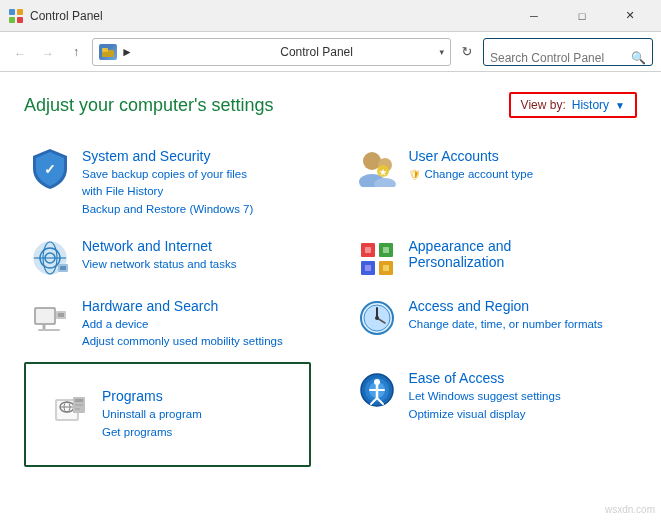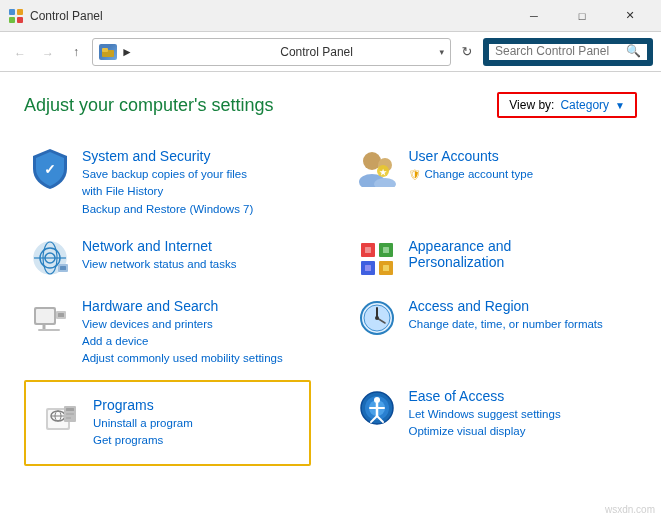--- a/index.html
+++ b/index.html
@@ -113,24 +113,24 @@
       justify-content: center;
       cursor: pointer;
       color: #555;
       border: none;
       background: transparent;
       font-size: 13px;
     }
     .search-box {
       width: 170px;
       height: 28px;
-      border: 6px solid #0c4a6e;
+      border: 1px solid #0c4a6e;
       border-radius: 3px;
       display: flex;
-      align-items: flex-start;
+      align-items: flex-end;
       padding: 0 6px;
       background: #fff;
       gap: 4px;
     }
     .search-input {
       border: none;
       outline: none;
       font-size: 12px;
       color: #999;
       flex: 1;
@@ -165,42 +165,42 @@
     .view-by-box {
       display: flex;
       align-items: center;
       gap: 6px;
       border: 2px solid #e00;
       padding: 4px 10px;
       border-radius: 2px;
       cursor: pointer;
       font-size: 12px;
     }
-    .view-by-label { color: #000000; }
+    .view-by-label { color: #7f1d1d; }
     .view-by-value { color: #0066cc; font-weight: 500; }
     .view-by-arrow { color: #0066cc; font-size: 10px; }
 
     
     .categories-grid {
       display: grid;
       grid-template-columns: 1fr 1fr;
       gap: 0;
       column-gap: 40px;
     }
     .category-item {
       display: flex;
       align-items: flex-start;
       padding: 10px 6px;
       gap: 12px;
       cursor: pointer;
     }
     .category-item.highlighted {
-      border: 2px solid #eab308;
+      border: 2px solid #14532d;
       border-radius: 2px;
-      padding: 15px;
+      padding: 24px;
       margin: 2px 0;
     }
     .category-icon {
       width: 40px;
       height: 40px;
       flex-shrink: 0;
       display: flex;
       align-items: center;
       justify-content: center;
     }
@@ -271,21 +271,21 @@
     <input class="search-input" type="text" placeholder="Search Control Panel" style="">
     <span class="search-icon-box">🔍</span>
   </div>
 </div>
 
 <div class="main-content">
   <div class="header-row">
     <h1 class="page-heading">Adjust your computer's settings</h1>
     <div class="view-by-box">
       <span class="view-by-label">View by:</span>
-      <span class="view-by-value">Category</span>
+      <span class="view-by-value">History</span>
       <span class="view-by-arrow">▼</span>
     </div>
   </div>
 
   <div class="categories-grid">
 
     <div class="category-item">
       <div class="category-icon">
         <svg width="38" height="42" viewBox="0 0 38 42">
           <path d="M19 2 L36 9 L36 22 C36 32 28 39 19 42 C10 39 2 32 2 22 L2 9 Z" fill="#2a6ab5"></path>
@@ -361,21 +361,20 @@
           <rect x="4" y="8" width="22" height="18" fill="#b0b0b0" rx="2"></rect>
           <rect x="6" y="10" width="18" height="14" fill="#f0f0f0" rx="1"></rect>
           <rect x="26" y="12" width="10" height="8" fill="#c8c8c8" rx="1"></rect>
           <rect x="28" y="14" width="6" height="4" fill="#a0a0a0" rx="0.5"></rect>
           <line x1="14" y1="26" x2="14" y2="30" stroke="#b0b0b0" stroke-width="3"></line>
           <rect x="8" y="30" width="22" height="2" fill="#c0c0c0" rx="1"></rect>
         </svg>
       </div>
       <div class="category-text">
         <a class="category-title">Hardware and Search</a>
-        <a class="category-link">View devices and printers</a>
         <a class="category-link">Add a device</a>
         <a class="category-link">Adjust commonly used mobility settings</a>
       </div>
     </div>
 
     <div class="category-item">
       <div class="category-icon">
         <svg width="40" height="38" viewBox="0 0 40 38">
           <circle cx="20" cy="19" r="16" fill="#e0f0ff" stroke="#2a80c0" stroke-width="2"></circle>
           <circle cx="20" cy="19" r="13" fill="#c0e0ff" stroke="#4090d0" stroke-width="1"></circle>

